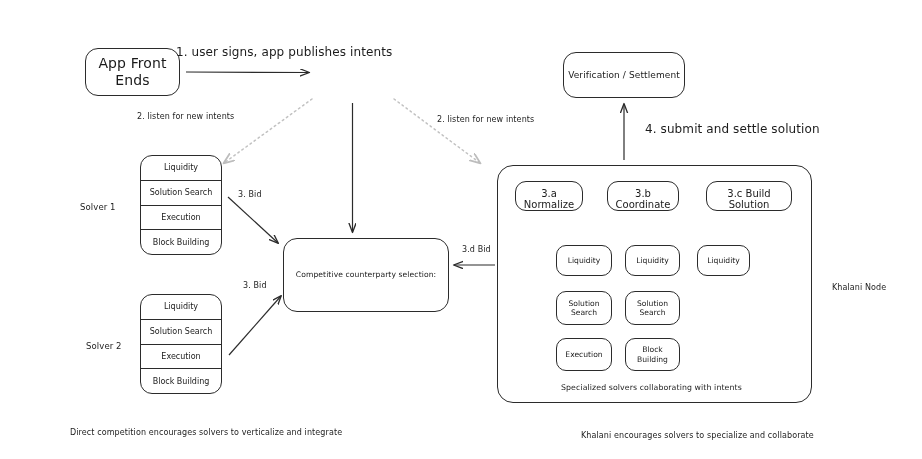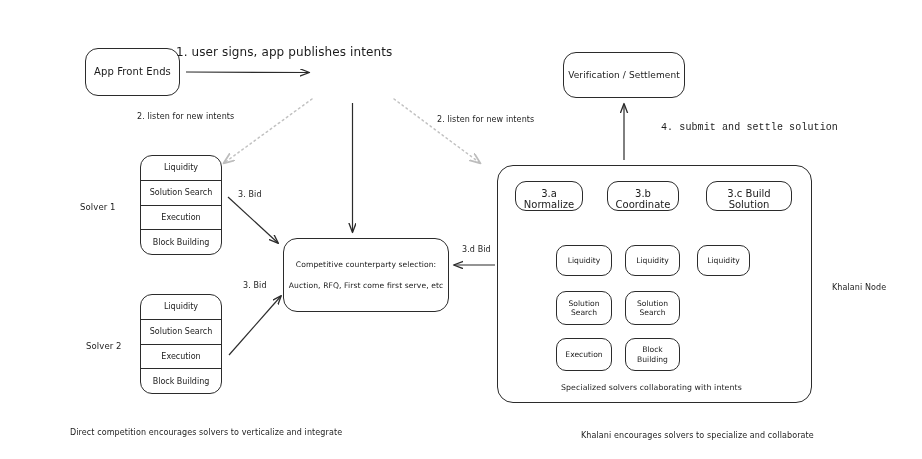--- a/index.html
+++ b/index.html
@@ -35,21 +35,21 @@
     letter-spacing: 0.1px;
   }
   .lbl {
     position: absolute;
     white-space: nowrap;
     color: #1c1c1c;
     letter-spacing: 0.1px;
   }
 
   
-  #app-front-ends { left: 85px;  top: 48px;  width: 95px;  height: 48px; font-size: 10px; }
+  #app-front-ends { left: 85px;  top: 48px;  width: 95px;  height: 48px; font-size: 14px; }
   #intent-pool    { left: 316px; top: 52px;  width: 72px;  height: 44px; font-size: 9px; }
   #verification   { left: 563px; top: 52px;  width: 122px; height: 46px; font-size: 9px; }
 
   
   .solver-stack {
     position: absolute;
     box-sizing: border-box;
     width: 82px;
     border: 1.3px solid #2b2b2b;
     border-radius: 12px;
@@ -108,21 +108,21 @@
   #chip-ss-1   { left: 556px; top: 291px; width: 56px; height: 34px; }
   #chip-ss-2   { left: 625px; top: 291px; width: 55px; height: 34px; }
   #chip-exec   { left: 556px; top: 338px; width: 56px; height: 33px; }
   #chip-block  { left: 625px; top: 338px; width: 55px; height: 33px; }
   #khalani-caption { left: 561px; top: 383px; font-size: 7.8px; }
 
   
   #lbl-step1        { left: 176px; top: 45px;  font-size: 12px; }
   #lbl-step2-left   { left: 137px; top: 112px; font-size: 8px; }
   #lbl-step2-right  { left: 437px; top: 115px; font-size: 8px; }
-  #lbl-step4        { left: 661px; top: 122px; font-size: 10px; font-family: Liberation Mono, monospace; }
+  #lbl-step4        { left: 645px; top: 122px; font-size: 12px; }
   #lbl-bid-1        { left: 238px; top: 190px; font-size: 8px; }
   #lbl-bid-2        { left: 243px; top: 281px; font-size: 8px; }
   #lbl-bid-d        { left: 462px; top: 245px; font-size: 8px; }
 
   
   #caption-left  { left: 70px;  top: 428px; font-size: 8px; }
   #caption-right { left: 535px; top: 431px; font-size: 8px; margin-left: 46px; }
 </style>
 </head>
 <body>
@@ -186,21 +186,20 @@
   <div class="lbl" id="solver2-label">Solver 2</div>
   <div class="solver-stack" id="solver2-stack">
     <div class="cell">Liquidity</div>
     <div class="cell">Solution Search</div>
     <div class="cell">Execution</div>
     <div class="cell">Block Building</div>
   </div>
 
   <div class="node" id="counterparty">
     <span>Competitive counterparty selection:</span>
-    <span>Auction, RFQ, First come first serve, etc</span>
   </div>
 
   <div class="node" id="khalani-node"></div>
   <div class="lbl" id="khalani-node-label">Khalani Node</div>
 
   <div class="pipe" id="pipe-normalize">
     <span>3.a Normalize</span>
   </div>
   <div class="pipe" id="pipe-coordinate">
     <span>3.b Coordinate</span>

